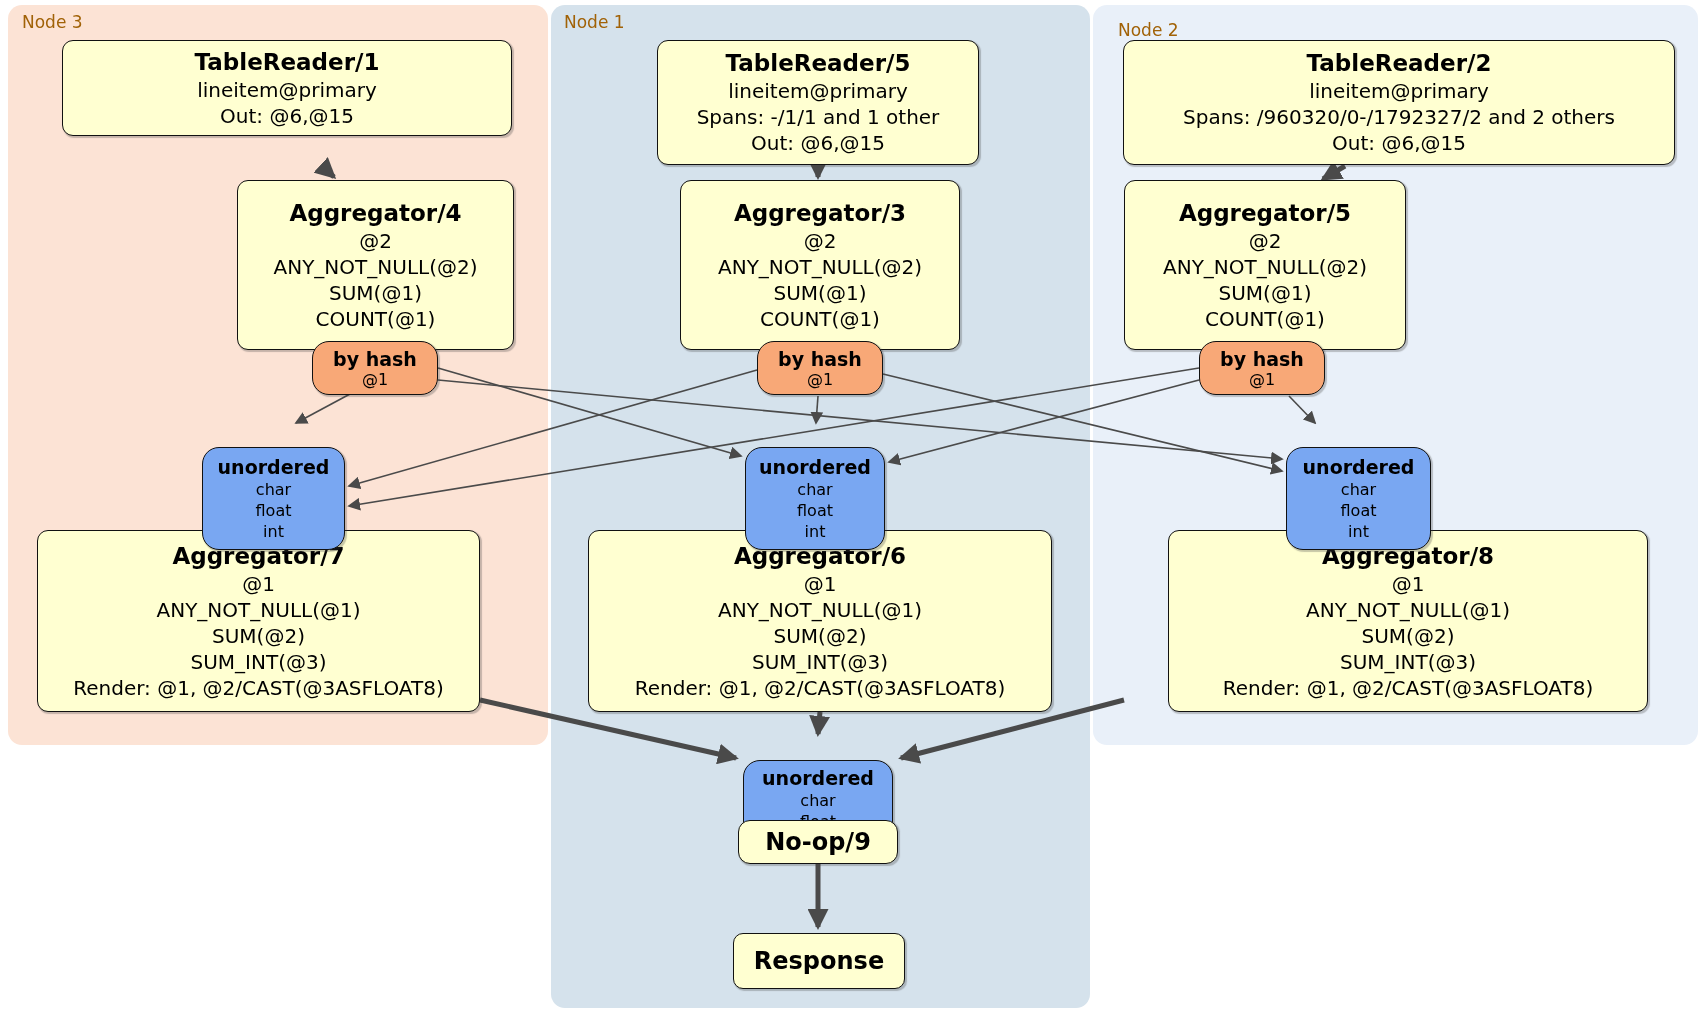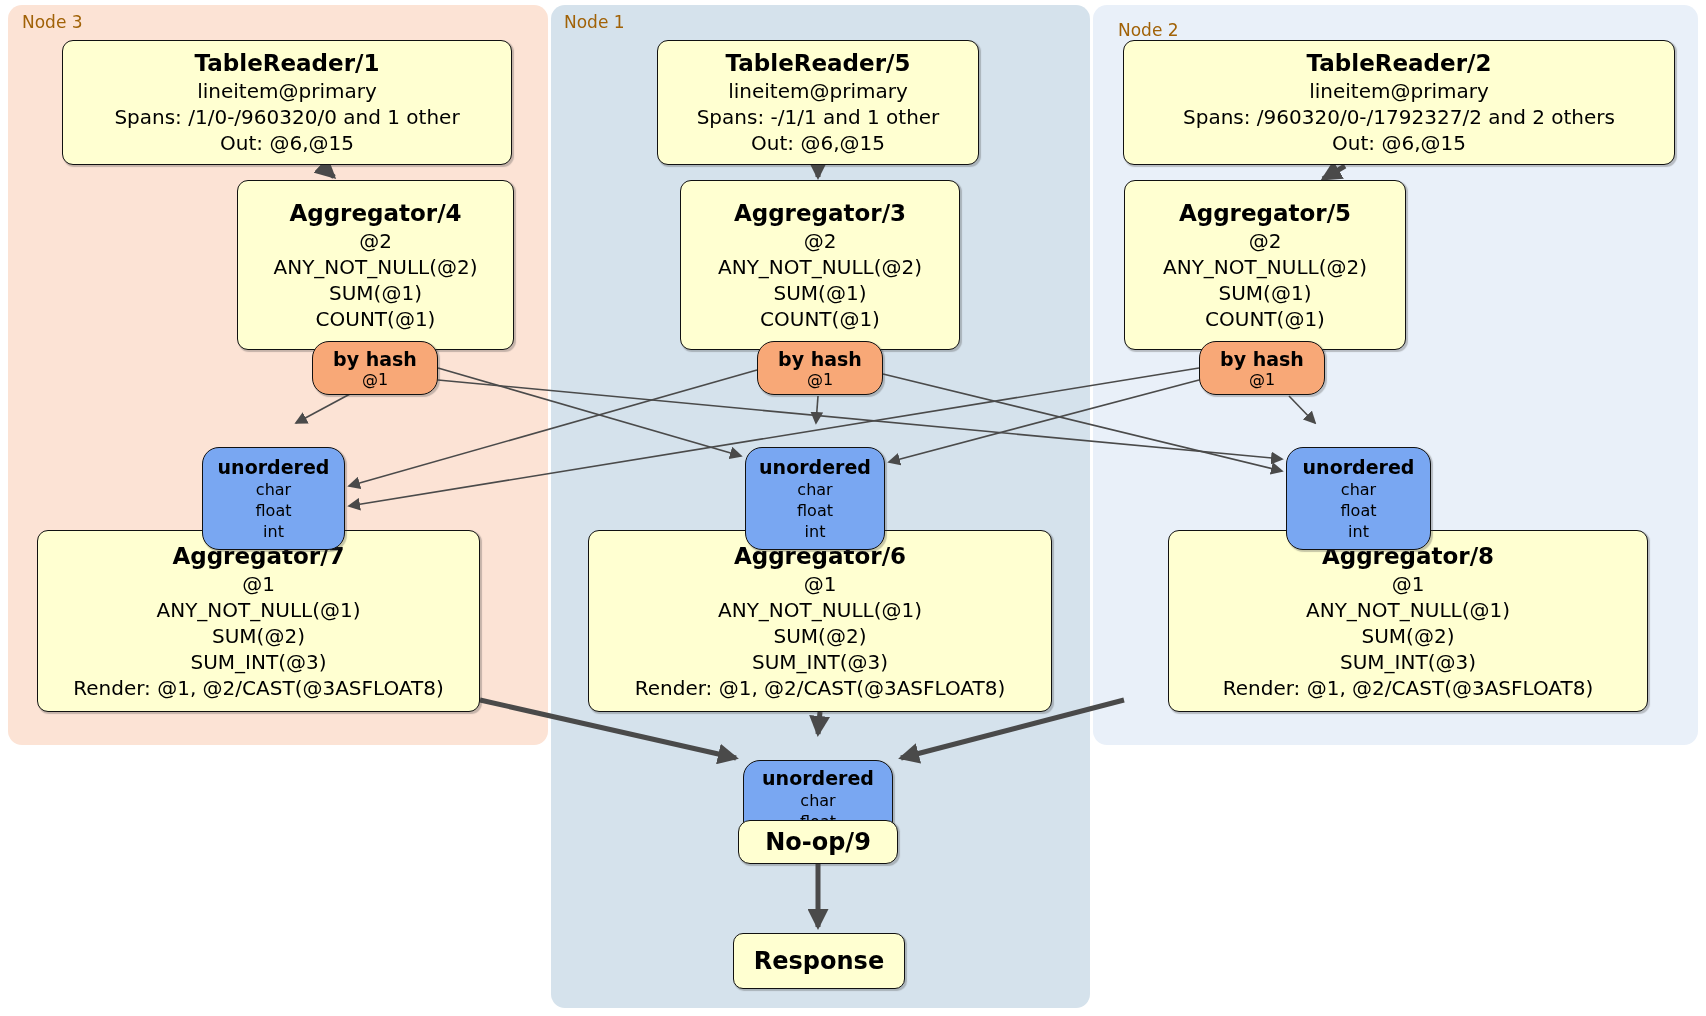--- a/index.html
+++ b/index.html
@@ -81,24 +81,23 @@
       <line x1="438" y1="380" x2="1282" y2="459"></line>
       <line x1="757" y1="370" x2="349" y2="486"></line>
       <line x1="818" y1="396" x2="816" y2="423"></line>
       <line x1="883" y1="374" x2="1282" y2="471"></line>
       <line x1="1199" y1="368" x2="349" y2="506"></line>
       <line x1="1199" y1="380" x2="889" y2="462"></line>
       <line x1="1289" y1="396" x2="1315" y2="423"></line>
     </g>
   </svg>
 
-  <div class="node-box" style="left:62px;top:40px;width:450px;height:125px;">
+  <div class="node-box" style="left:62px;top:40px;width:450px;height:96px;">
     <div class="t">TableReader/1</div>
     <div class="l">lineitem@primary</div>
-    <div class="l">Spans: /1/0-/960320/0 and 1 other</div>
     <div class="l">Out: @6,@15</div>
   </div>
   <div class="node-box" style="left:237px;top:180px;width:277px;height:170px;">
     <div class="t">Aggregator/4</div>
     <div class="l">@2</div>
     <div class="l">ANY_NOT_NULL(@2)</div>
     <div class="l">SUM(@1)</div>
     <div class="l">COUNT(@1)</div>
   </div>
   <div class="node-box" style="left:37px;top:530px;width:443px;height:182px;">

